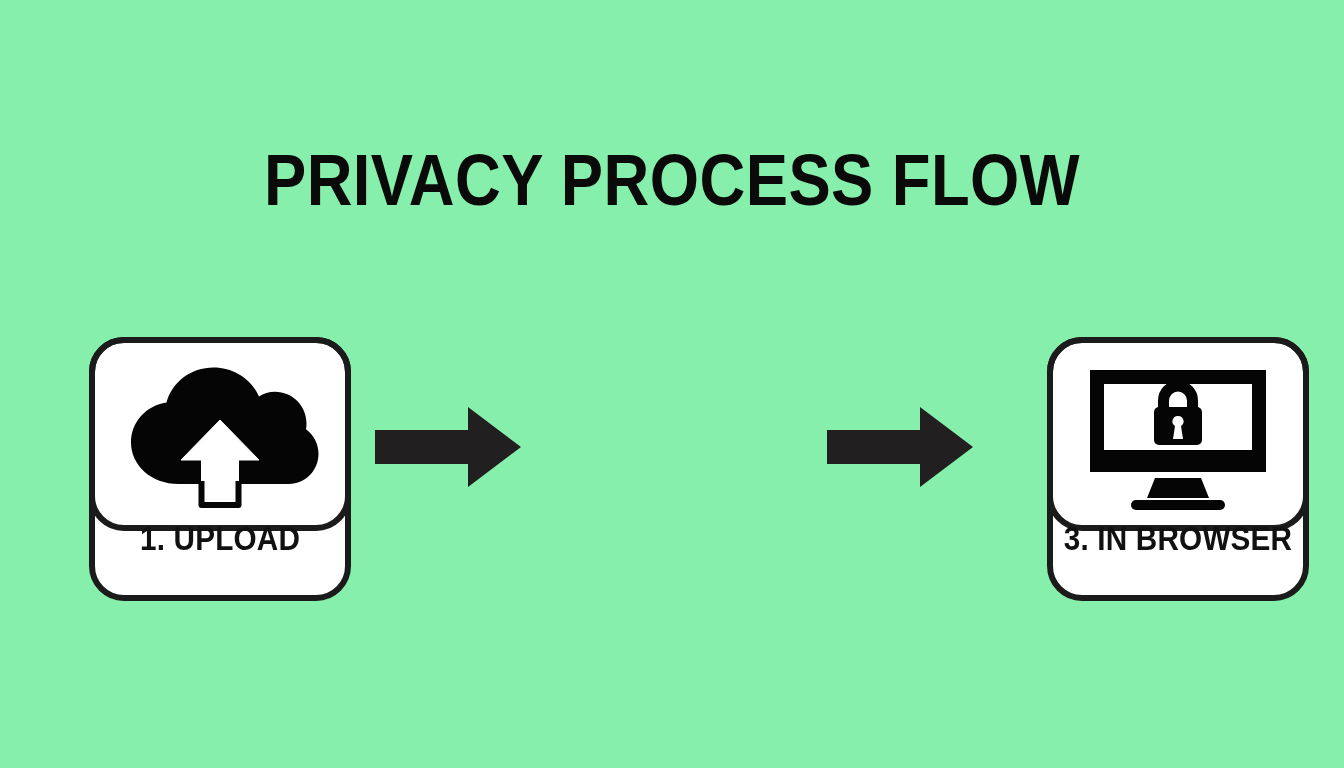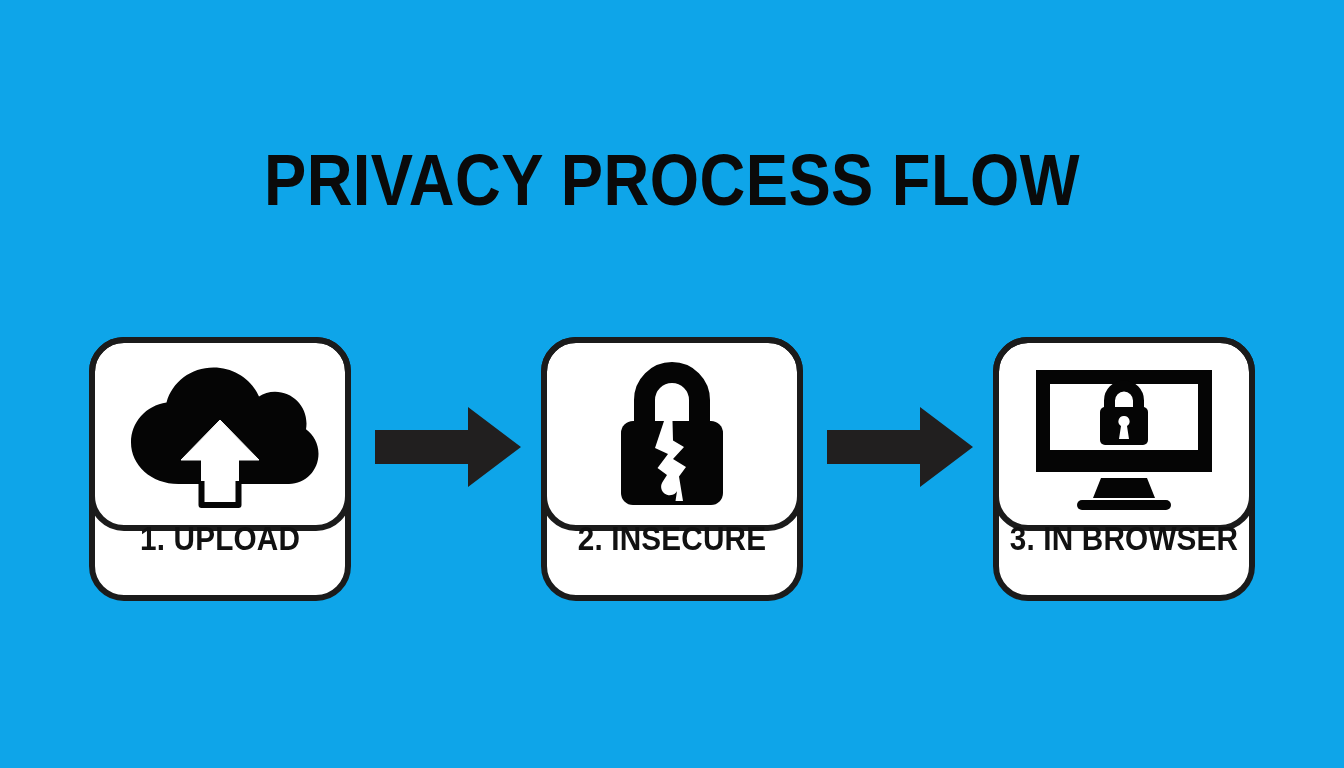--- a/index.html
+++ b/index.html
@@ -13,21 +13,21 @@
     background: #fdfdfd;
     font-family: "Liberation Sans", sans-serif;
     overflow: hidden;
     position: relative;
   }
 
   #stage {
     position: relative;
     width: 1344px;
     height: 768px;
-    background: #0ea5e9;
+    background: #86efac;
   }
 
   
   #title {
     position: absolute;
     left: 0;
     top: 140px;
     width: 1344px;
     text-align: center;
     font-family: "Liberation Sans", sans-serif;
@@ -52,21 +52,21 @@
   }
 
   .card {
     position: absolute;
     top: 0;
     width: 264px;
     height: 266px;
   }
   .card.c1 { left: 0px; text-decoration: underline; }
   .card.c2 { left: 452px; }
-  .card.c3 { left: 904px; }
+  .card.c3 { left: 958px; }
 
   .card-svg {
     position: absolute;
     left: 0;
     top: 0;
     width: 264px;
     height: 266px;
     overflow: visible;
   }
 
@@ -156,59 +156,20 @@
 
       <div class="card-label">1. UPLOAD</div>
     </div>
 
     <div class="arrow a1">
       <svg viewBox="0 0 146 84" aria-hidden="true">
         <path fill="#211f1f" d="M0 25 L93 25 L93 2 L146 42 L93 82 L93 59 L0 59 Z"></path>
       </svg>
     </div>
 
-    <div class="card c2">
-      <svg class="card-svg" viewBox="0 0 264 266">
-        <rect x="4" y="4" width="256" height="258" rx="32" ry="32" fill="#ffffff" stroke="#1b1b1b" stroke-width="6"></rect>
-        <path d="M4 36 A32 32 0 0 1 36 4 L228 4 A32 32 0 0 1 260 36 L260 160 A32 32 0 0 1 228 192 L36 192 A32 32 0 0 1 4 160 Z" fill="none" stroke="#1b1b1b" stroke-width="6"></path>
-      </svg>
-
-      <div class="card-icon">
-        <svg viewBox="0 0 200 150" aria-hidden="true">
-
-          <path fill="none" stroke="#050505" stroke-width="21" stroke-linecap="butt" d="
-            M72.5 63
-            L72.5 38
-            A27.5 27.5 0 0 1 127.5 38
-            L127.5 63"></path>
-
-          <rect x="49" y="59" width="102" height="84" rx="12" ry="12" fill="#050505"></rect>
-
-          <path fill="#ffffff" d="
-            M100.5 59
-            L92 59
-            L83 86
-            L96 92
-            L85.5 106
-            L95 113
-            L90.5 120
-            A8.6 8.6 0 1 0 106 122.5
-            L103.5 139
-            L111 139
-            L107 114.5
-            L114 105
-            L101 97
-            L112 85
-            L101 78.5
-            Z"></path>
-        </svg>
-      </div>
-
-      <div class="card-label">2. INSECURE</div>
-    </div>
 
     <div class="arrow a2">
       <svg viewBox="0 0 146 84" aria-hidden="true">
         <path fill="#211f1f" d="M0 25 L93 25 L93 2 L146 42 L93 82 L93 59 L0 59 Z"></path>
       </svg>
     </div>
 
     <div class="card c3">
       <svg class="card-svg" viewBox="0 0 264 266">
         <rect x="4" y="4" width="256" height="258" rx="32" ry="32" fill="#ffffff" stroke="#1b1b1b" stroke-width="6"></rect>

